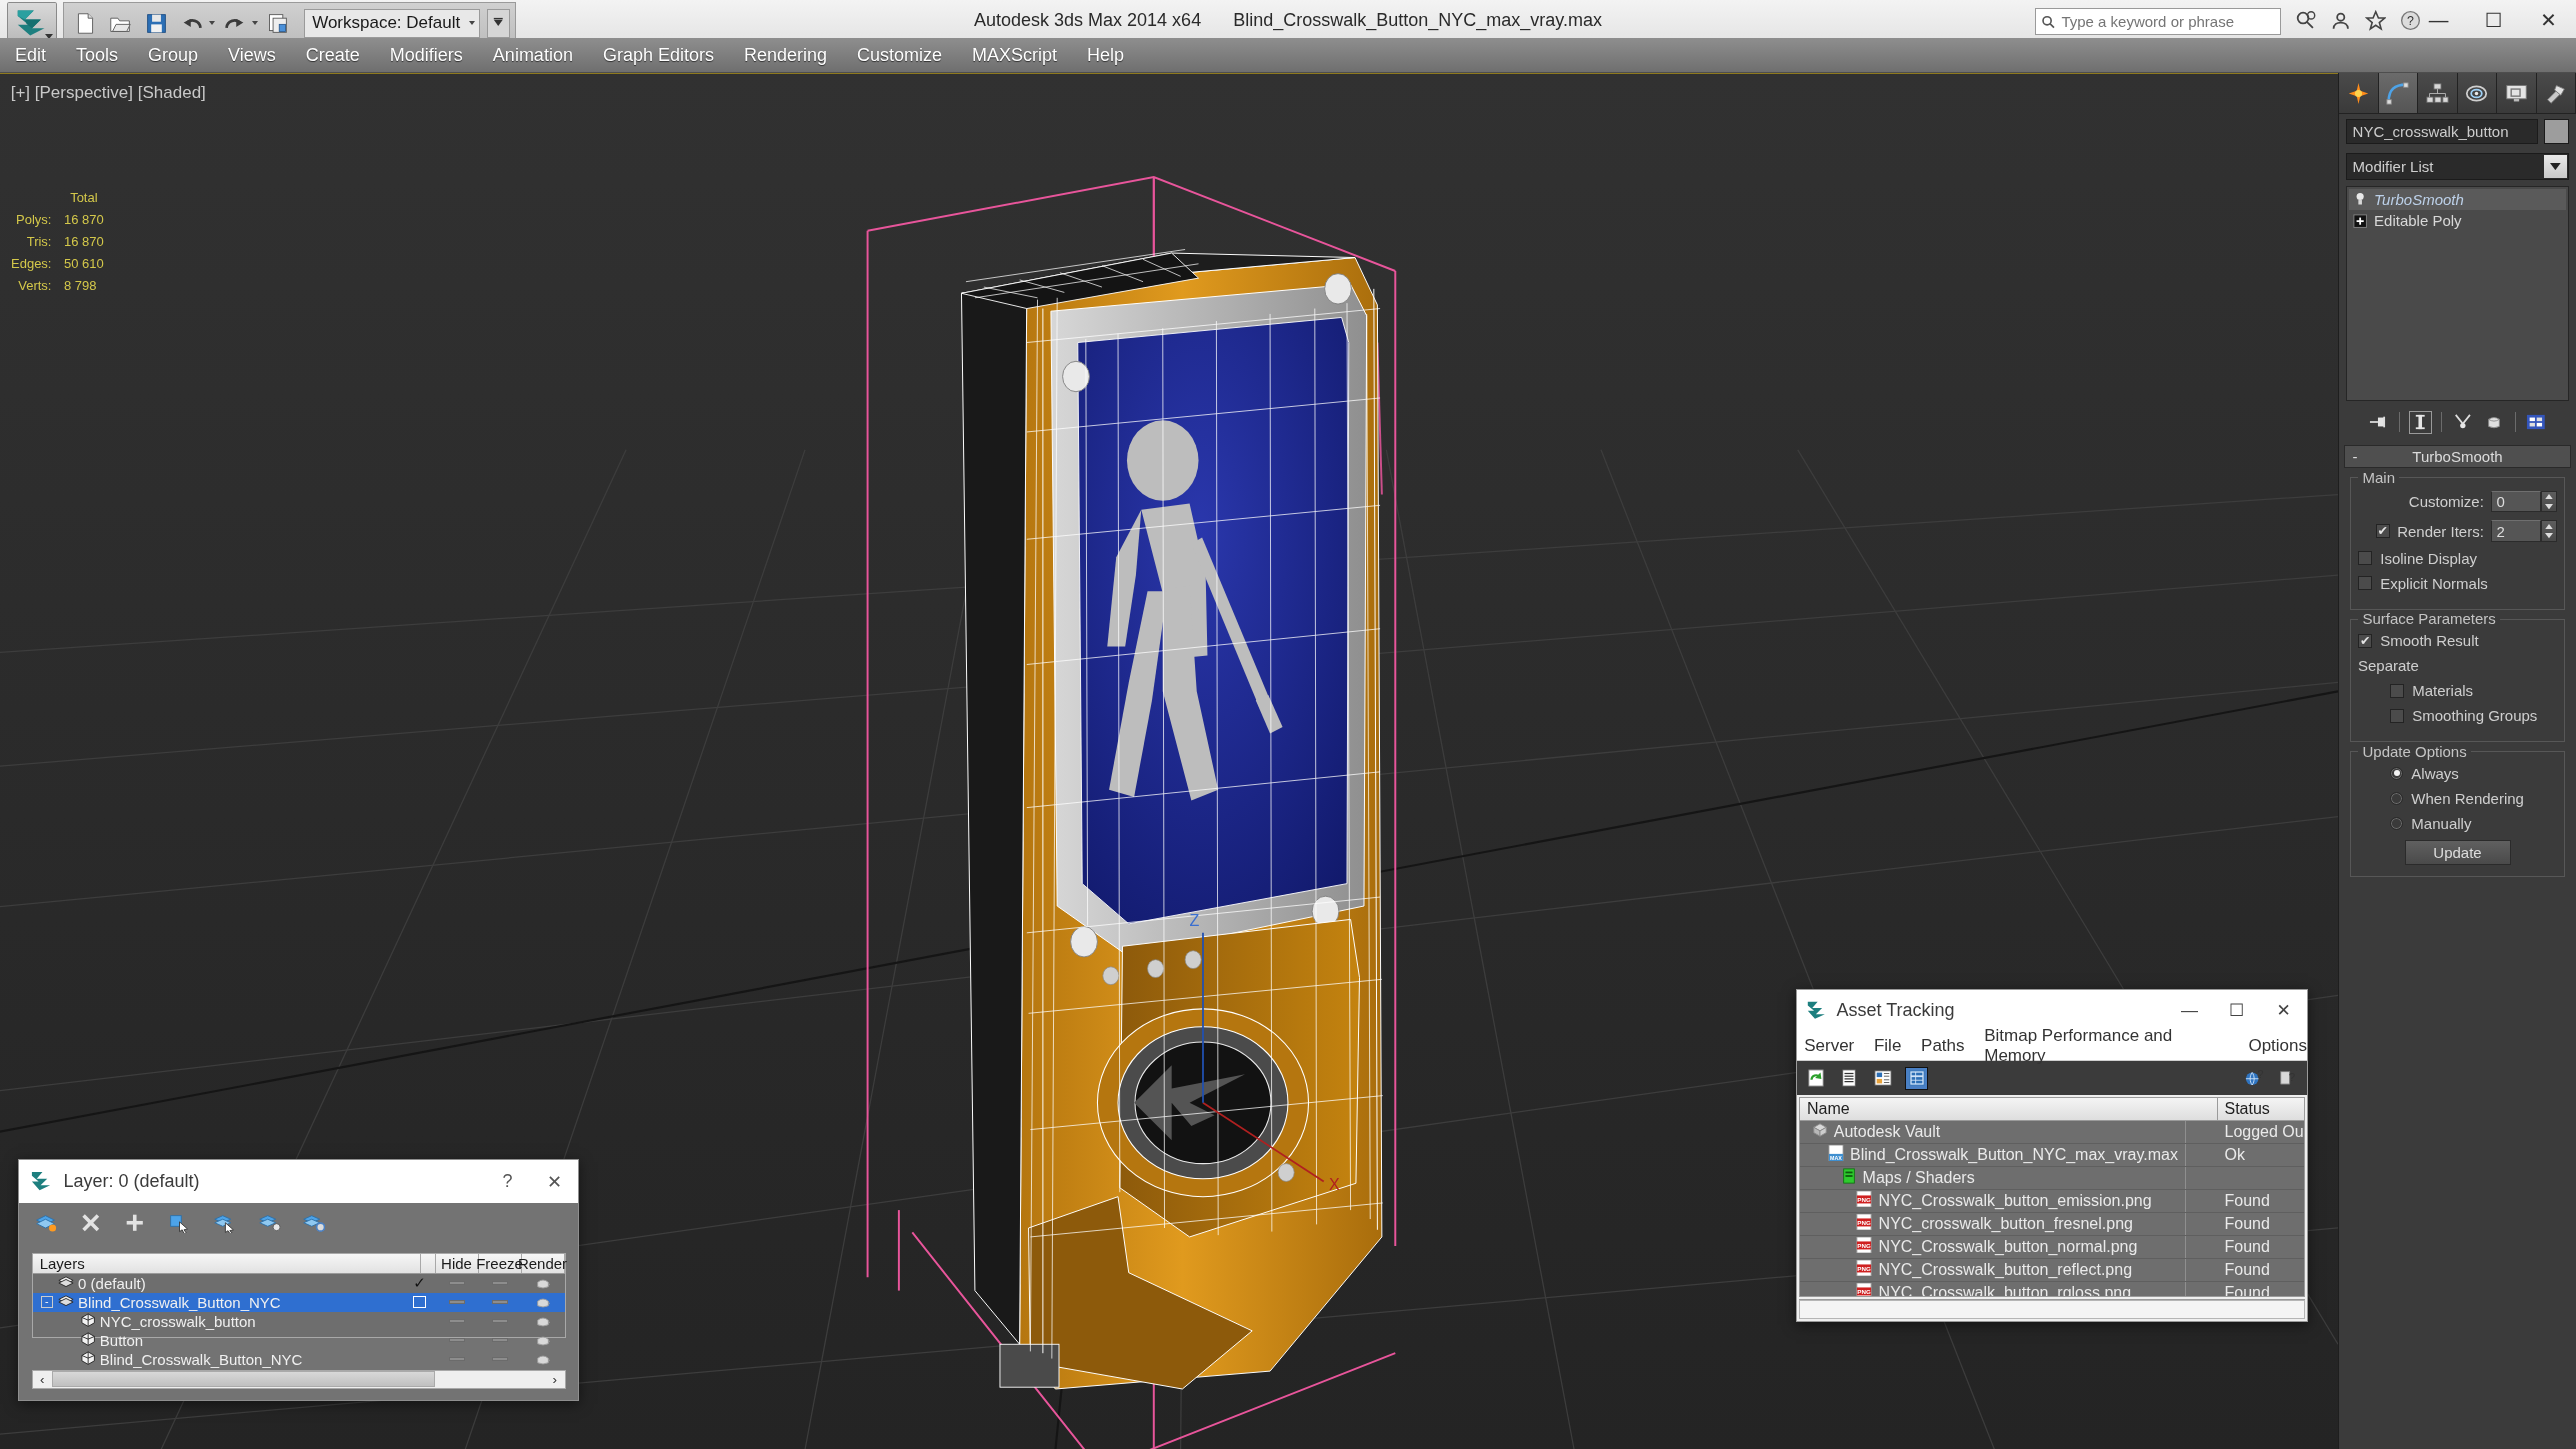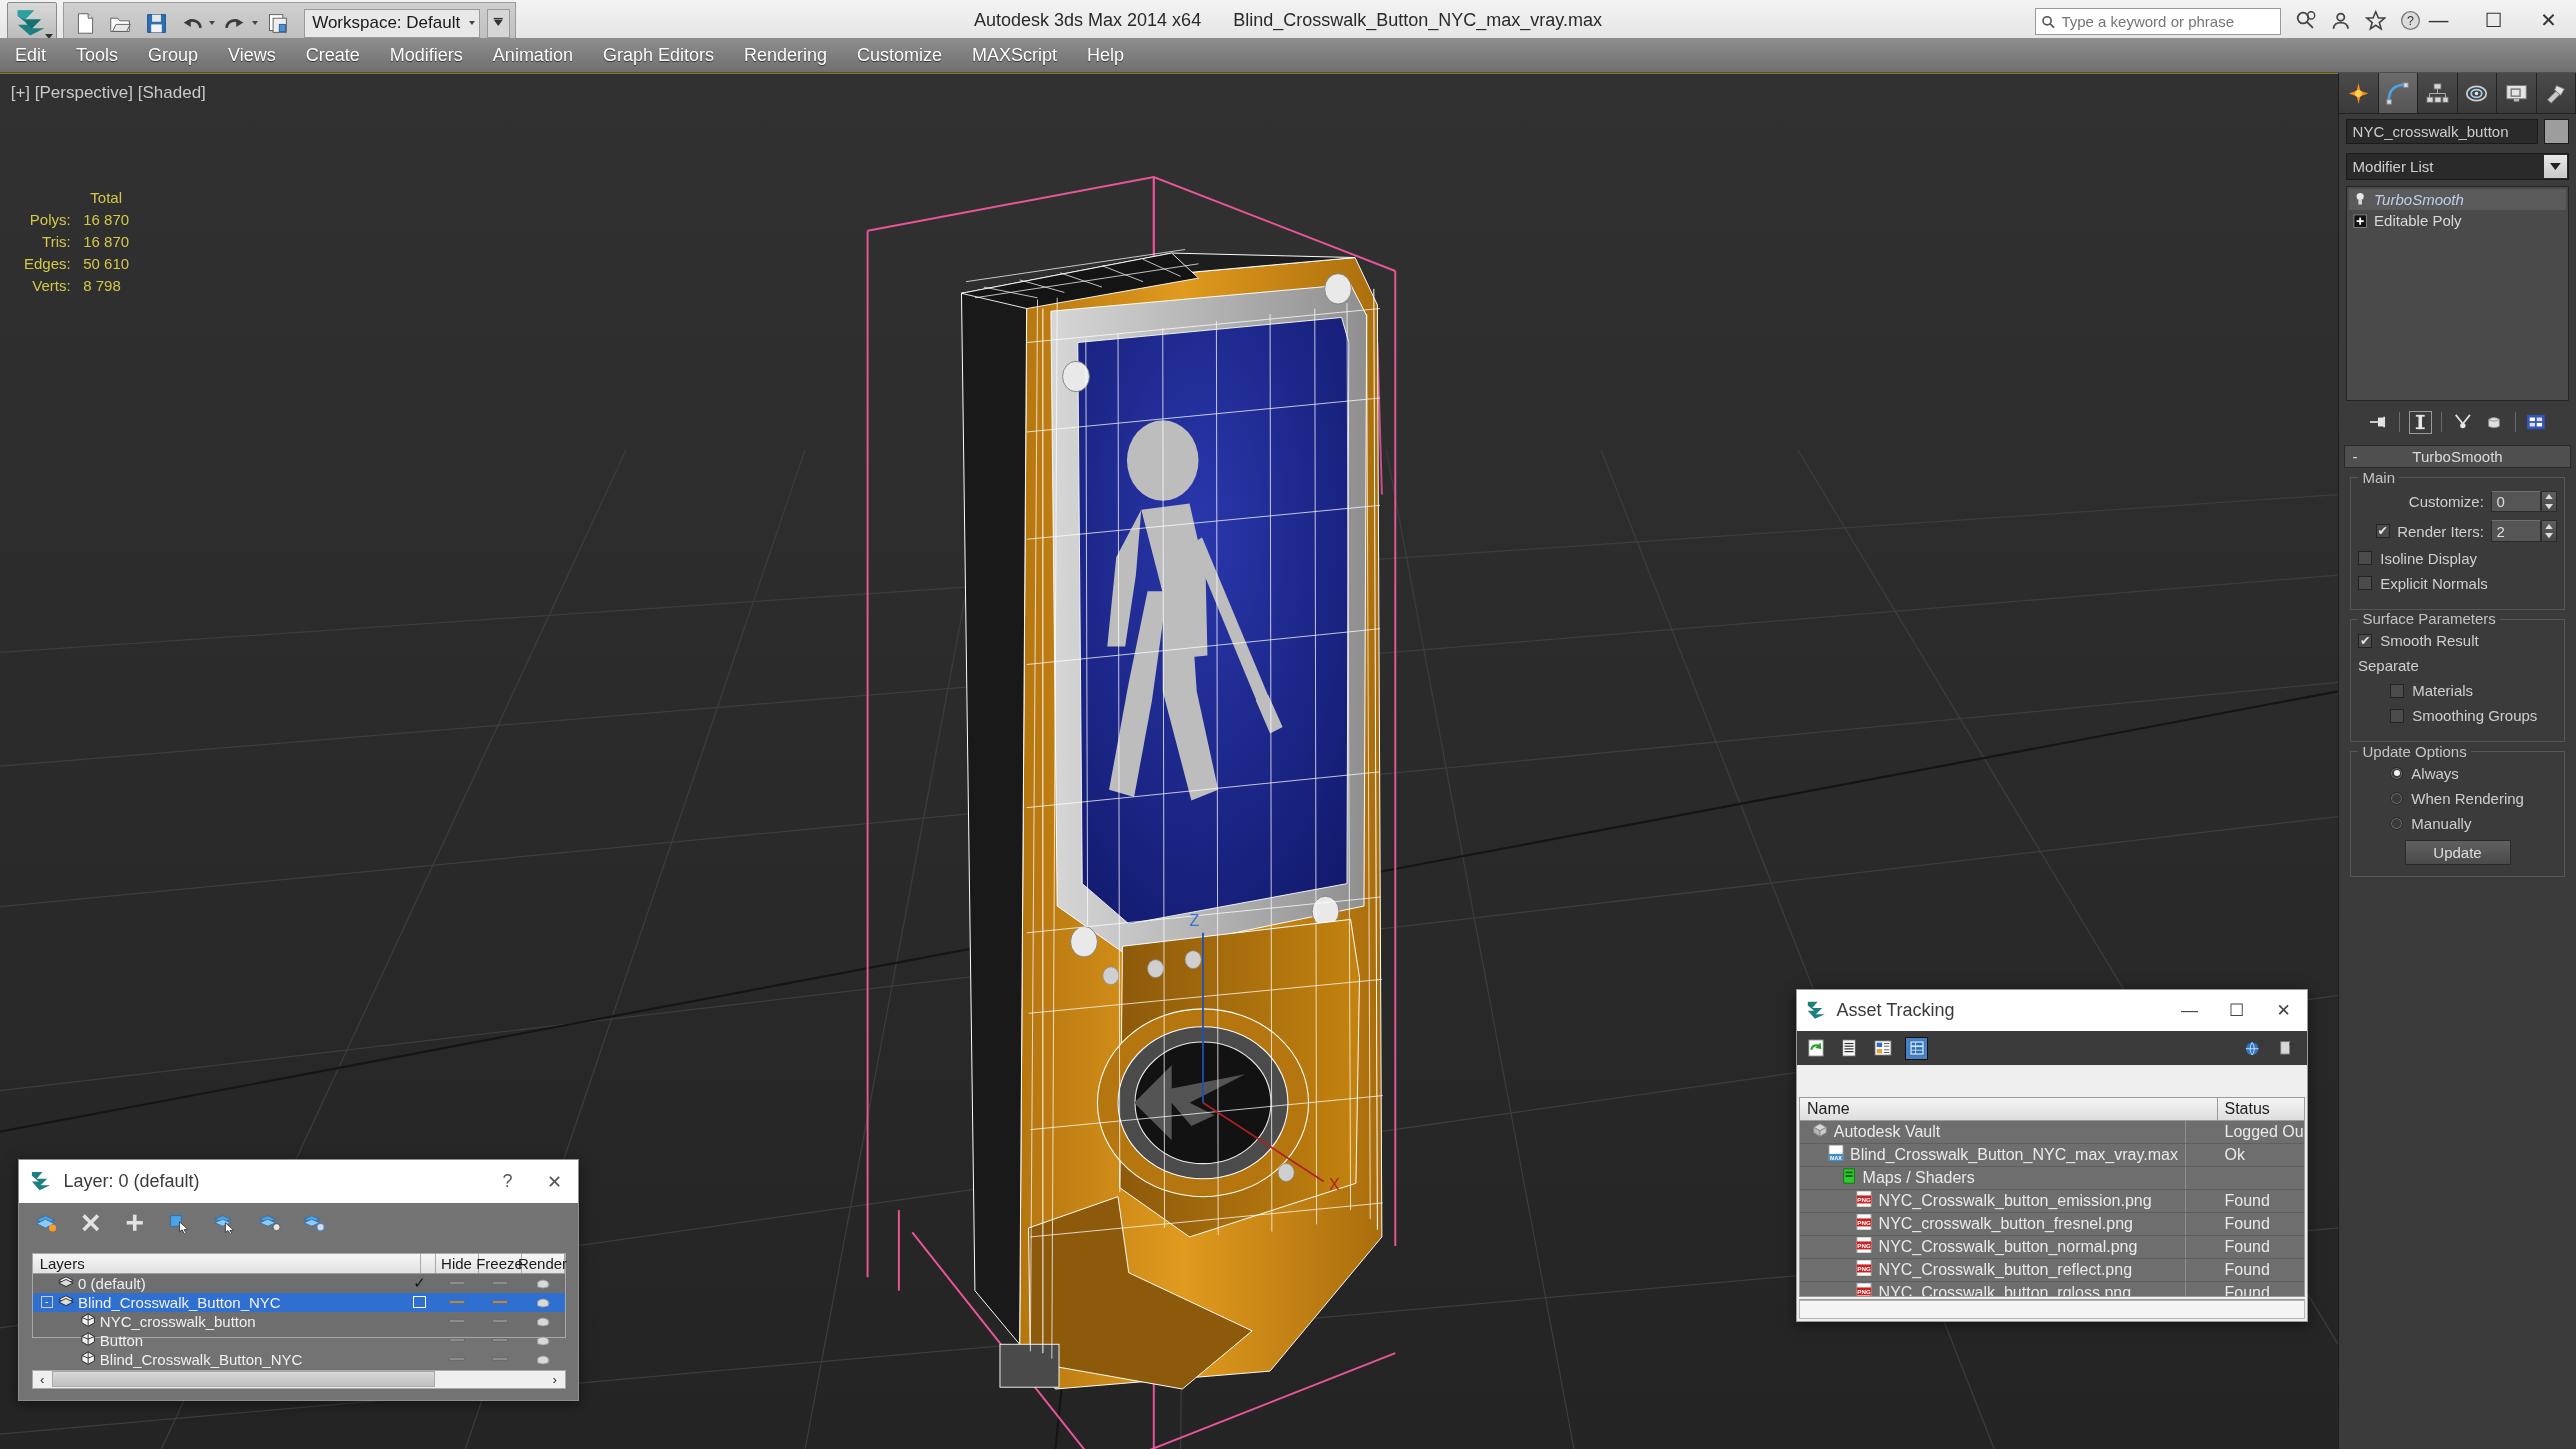--- a/index.html
+++ b/index.html
@@ -47,21 +47,21 @@
     background:linear-gradient(#8e8e8e,#6f6f6f); display:flex; align-items:center;
     border-bottom:0.9px solid #4e4e4e;}
   .menuitem{ font-size:18px; color:#fff; padding:4.5px 15px; white-space:nowrap;
     text-shadow:0 0.9px 0.9px rgba(0,0,0,.6);}
 
   
   .viewport{ position:absolute; left:0; top:73px; width:2338px; height:1376px;
     background:#2d2d2d; border-top:1.8px solid #8f7a1e; overflow:hidden;}
   .vp-label{ position:absolute; left:10.7px; top:9px; font-size:17px; color:#c8c8c8;
     font-family:"Liberation Sans",sans-serif;}
-  .stats{ position:absolute; left:24px; top:113px; font-size:15px; color:#d4c84a;
+  .stats{ position:absolute; left:11px; top:113px; font-size:13px; color:#d4c84a;
     line-height:22px; font-family:"Liberation Sans",sans-serif;}
   .stats table{ border-collapse:collapse;}
   .stats td{ padding:0 5.4px 0 0; white-space:nowrap;}
   .stats td.lbl{ text-align:right; padding-right:12.5px;}
   .stats td.hdr{ text-align:center;}
 
   
   .grid{ position:absolute; inset:0; }
 
   
@@ -727,20 +727,27 @@
       <svg width="21.5" height="21.5" viewBox="0 0 24 24">
         <polygon points="2,2 13,2 7,9 18,9 11,16 21,16 10,21 2,12 9,12 2,6" fill="#1d7f7f"></polygon>
         </svg>
       <span class="t">Asset Tracking</span>
       <div class="ad-wc">
         <div>—</div>
         <div>☐</div>
         <div class="close">✕</div>
       </div>
     </div>
+    <div class="ad-menu">
+      <span>Server</span>
+      <span>File</span>
+      <span>Paths</span>
+      <span>Bitmap Performance and Memory</span>
+      <span>Options</span>
+    </div>
     <div class="ad-tools">
       <div class="adt">
         <svg width="18" height="18" viewBox="0 0 20 20">
             <rect x="2" y="1" width="16" height="18" fill="#fff" stroke="#777"></rect>
             <path d="M5 12a5 5 0 0 1 9-3" stroke="#2aa02a" stroke-width="2.4" fill="none"></path>
             <polygon points="15,4 16,11 9,10" fill="#2aa02a"></polygon>
           </svg>
       </div>
       <div class="adt">
         <svg width="18" height="18" viewBox="0 0 20 20">

